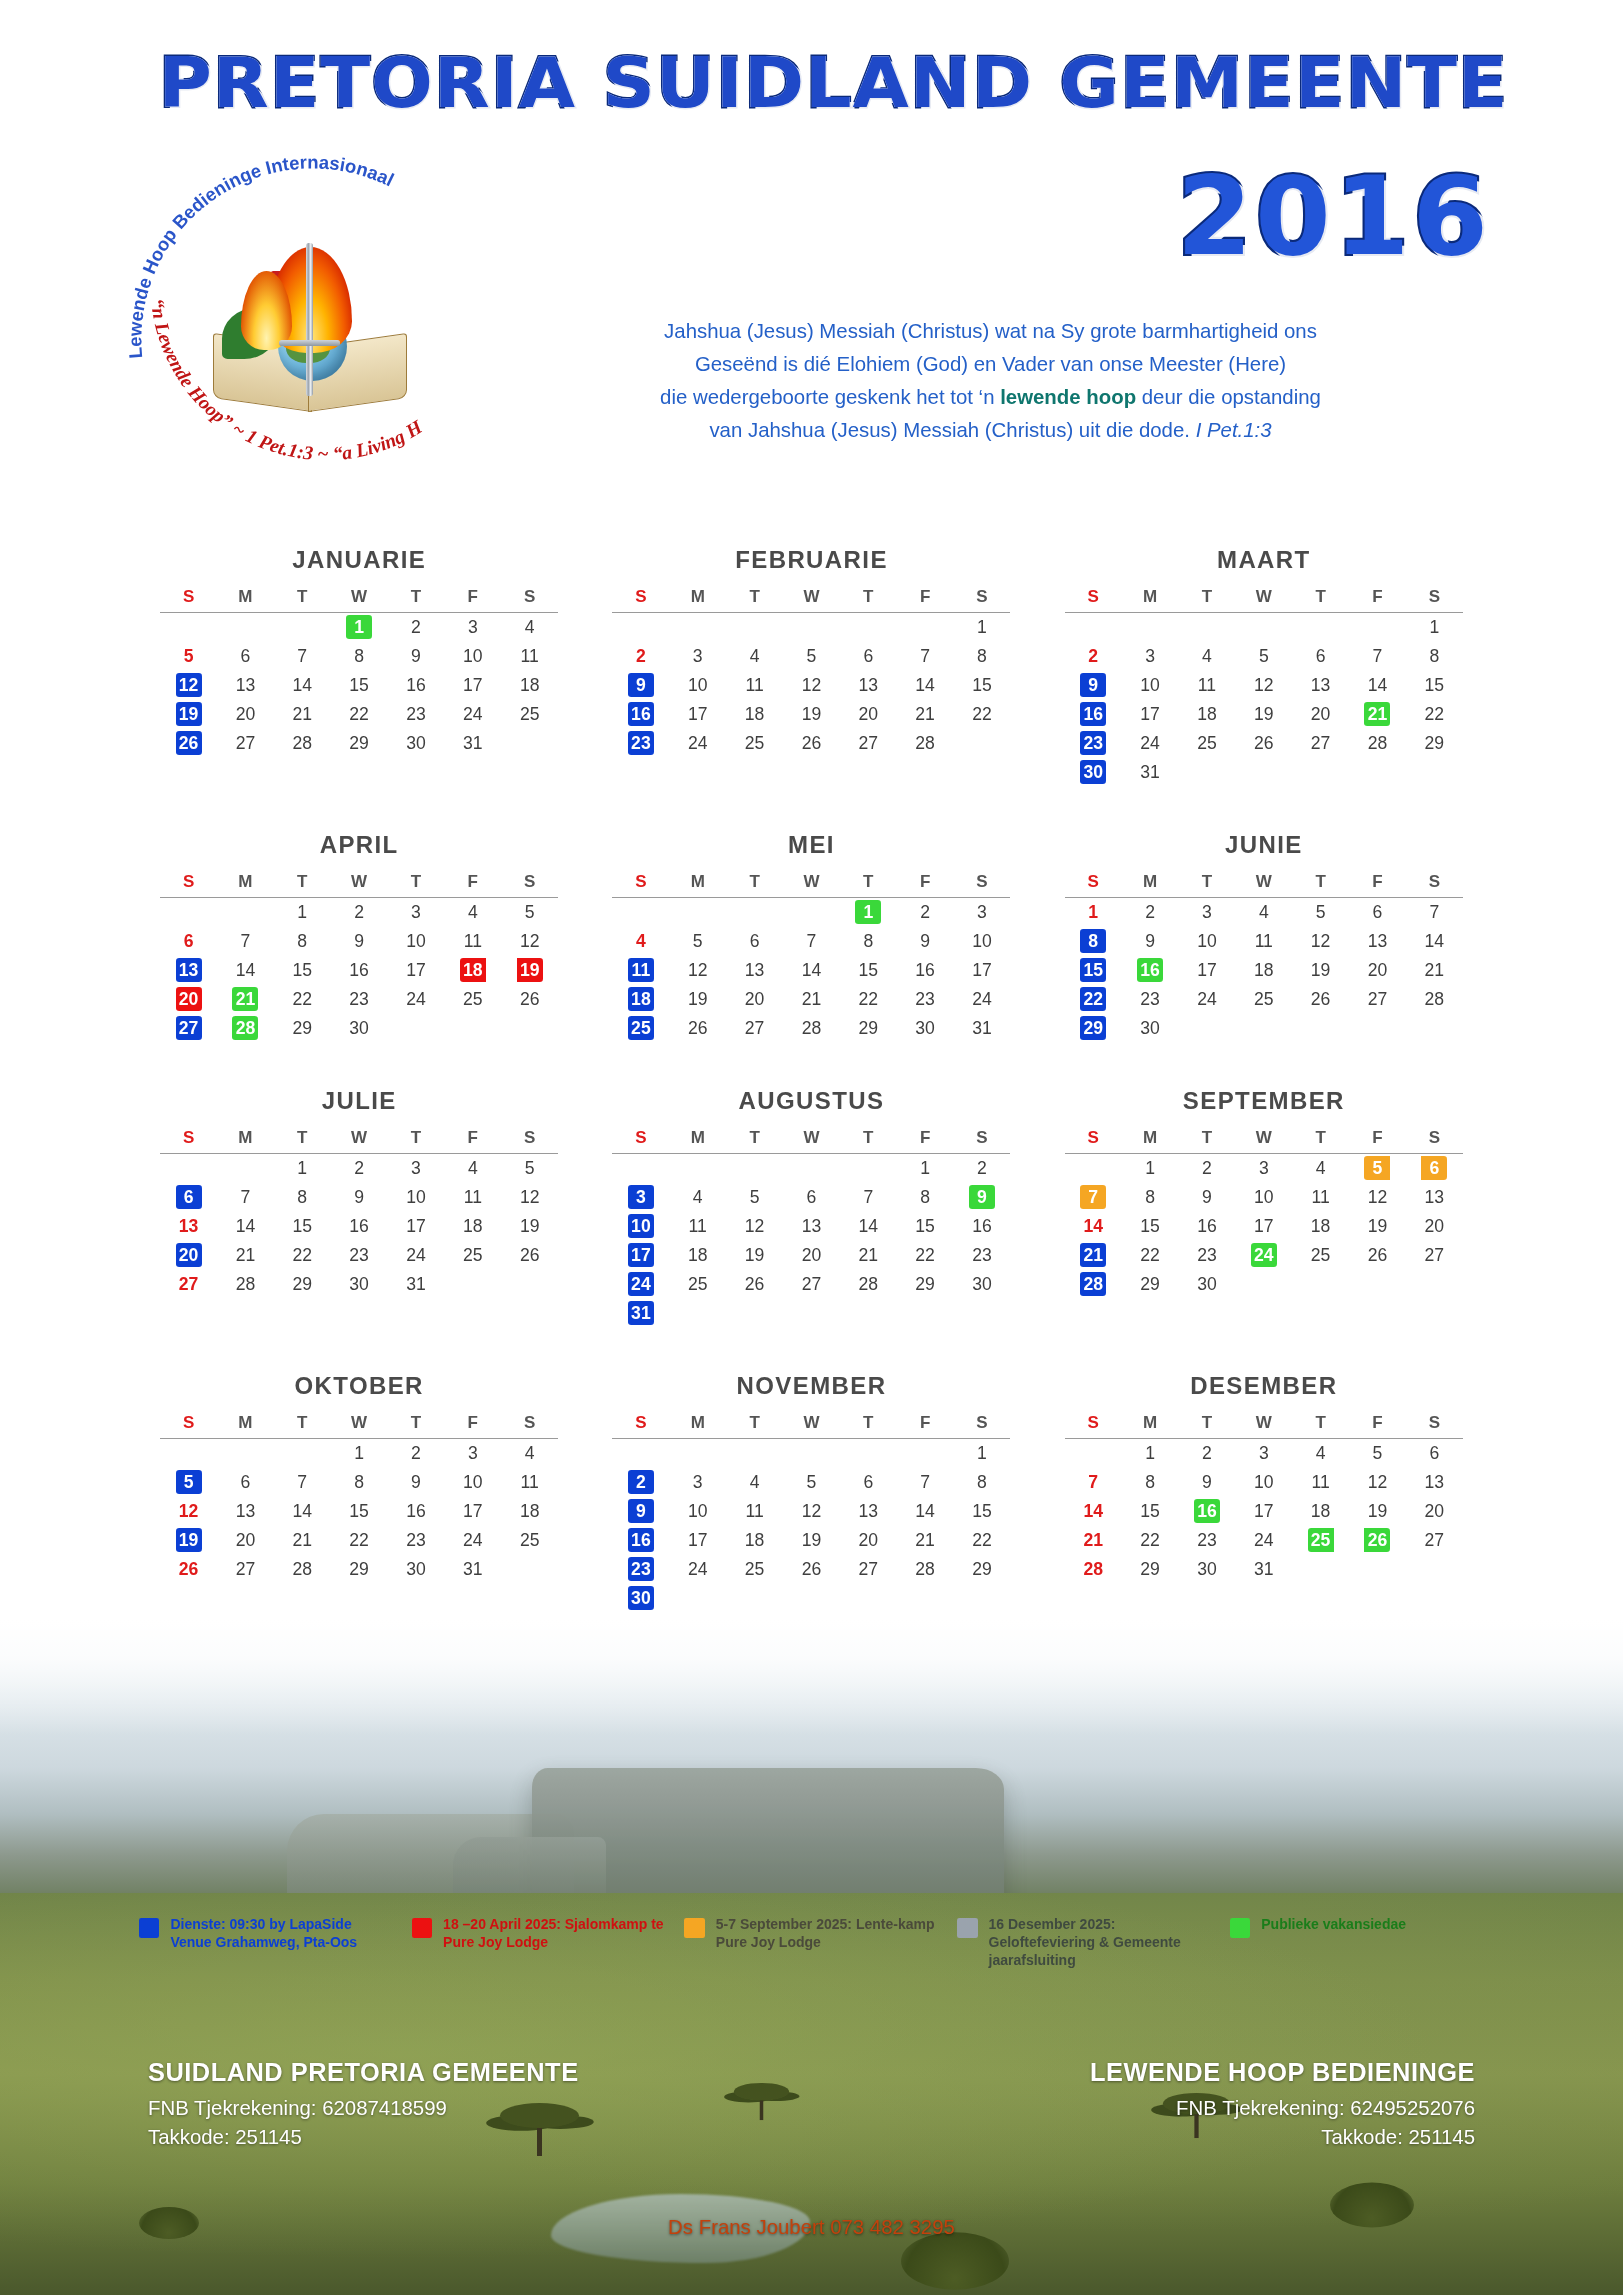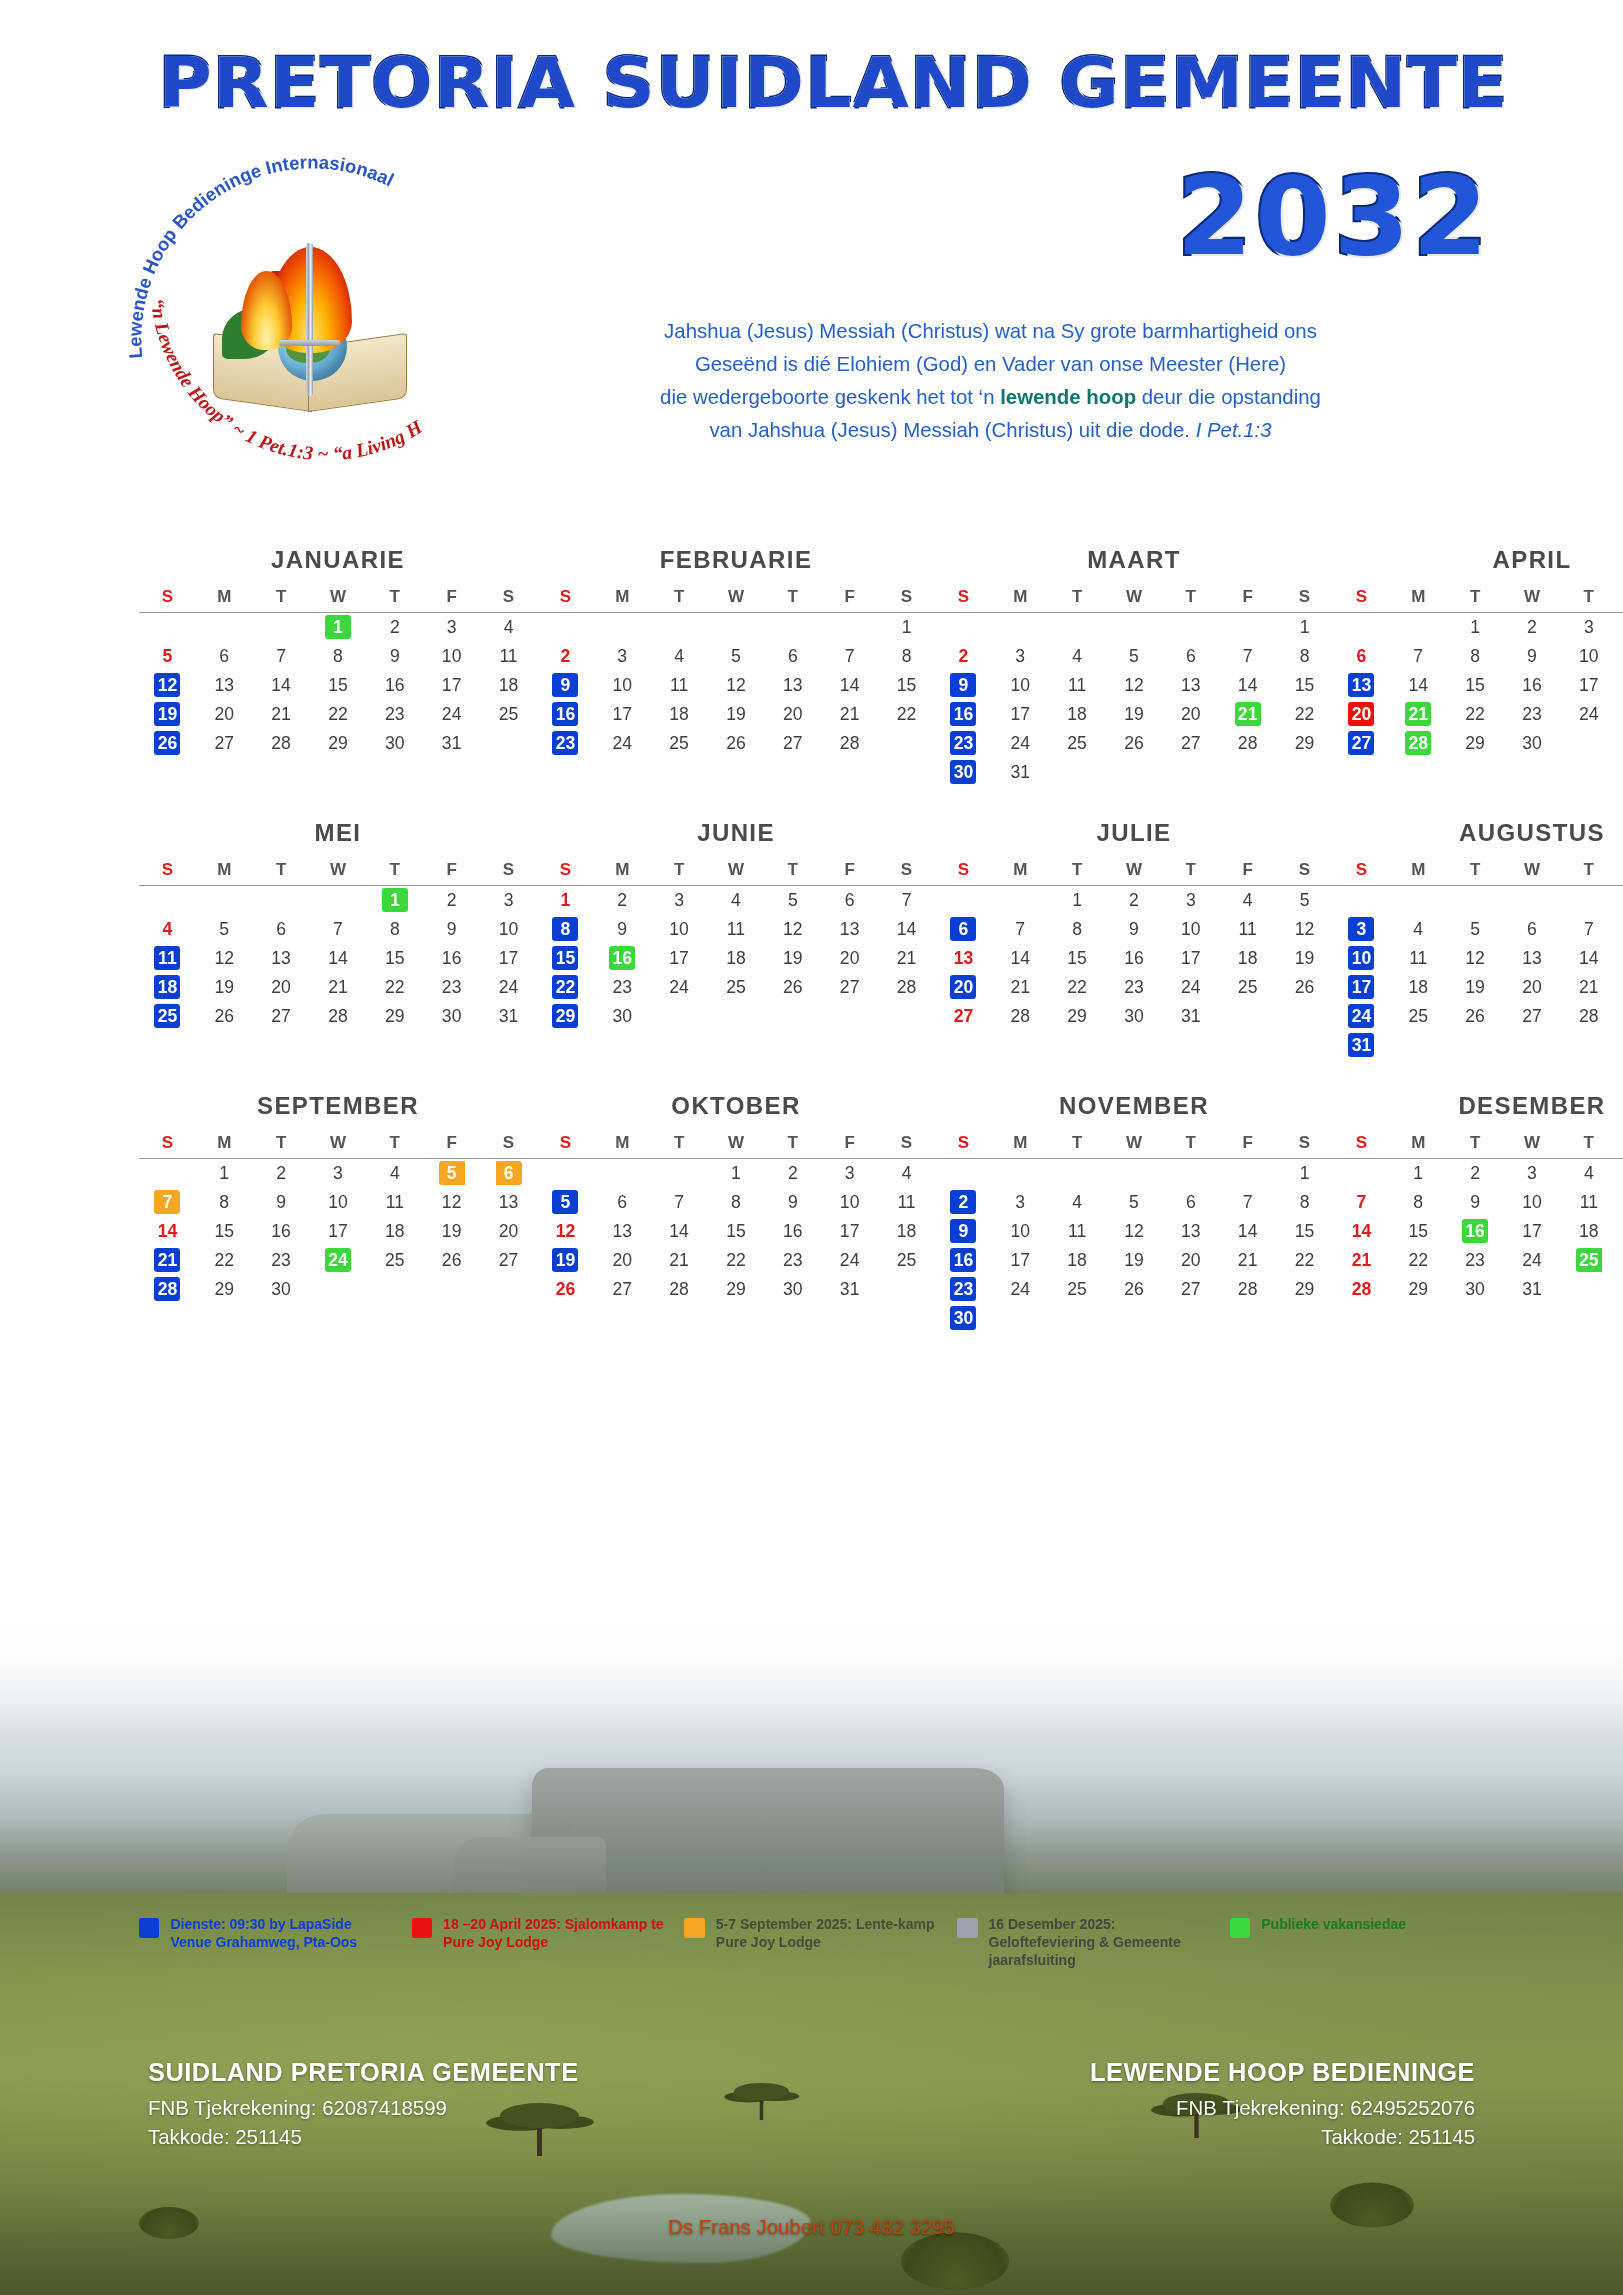--- a/index.html
+++ b/index.html
@@ -160,23 +160,24 @@
     position:absolute; left:551px; top:315px; width:879px;
     text-align:center; color:#2460c8; font-size:20.4px; line-height:1.62;
     font-family:"Liberation Sans", sans-serif;
   }
   .scripture b { color:#0f766e; }
   .scripture .ref { font-style:italic; }
 
   
   .cal-area { position:absolute; left:0; top:546px; width:100%; }
   .cal-grid {
-    display:grid; grid-template-columns: repeat(4, 1fr);
+    display:grid; grid-template-columns: repeat(3, 1fr);
     column-gap:0px; row-gap:0px;
     padding: 0 139px;
+    gap: 12px;
   }
   .month { padding: 0 0 33px 0; }
   .month-name {
     text-align:center; color:#4a4a4a; font-weight:bold;
     font-size:24px; letter-spacing:1.4px; margin-bottom:12px;
     font-family:"Liberation Sans", sans-serif;
   }
   table.mtable { width: 398px; border-collapse:collapse; margin:0 auto; }
   table.mtable th {
     font-size:17px; font-weight:bold; padding-bottom:4.6px;
@@ -243,21 +244,21 @@
     </div>
     <div class="bush" style="left:139px;bottom:56px;"></div>
     <div class="bush" style="left:1342px;bottom:74px;transform:scale(1.4);"></div>
     <div class="bush" style="left:925px;bottom:18.5px;transform:scale(1.8);"></div>
   </div>
 </div>
 
 <div class="title-wrap">
   <h1 class="main-title">PRETORIA SUIDLAND GEMEENTE</h1>
 </div>
-<div class="year">2032</div>
+<div class="year">2016</div>
 
 <div class="logo">
   <svg class="ring-text-top" viewBox="0 0 830 760">
     <defs>
       <path id="arcTop" d="M 55,460 A 370,370 0 0 1 640,105"></path>
       <path id="arcBot" d="M 70,300 A 380,380 0 0 0 660,600"></path>
     </defs>
     <text font-family="Liberation Sans, sans-serif" font-size="40" font-weight="bold" fill="#2a55c9">
       <textPath href="#arcTop" startOffset="2%">Lewende Hoop Bedieninge Internasionaal</textPath>
     </text>

